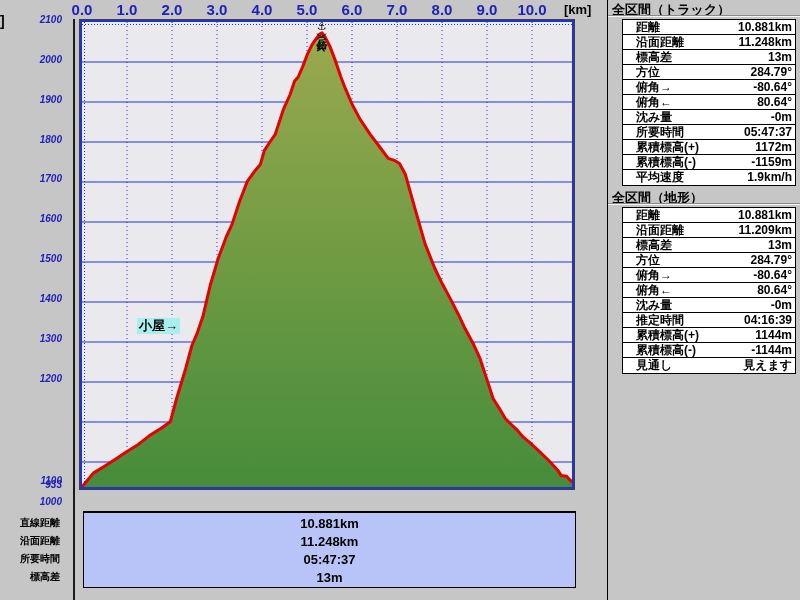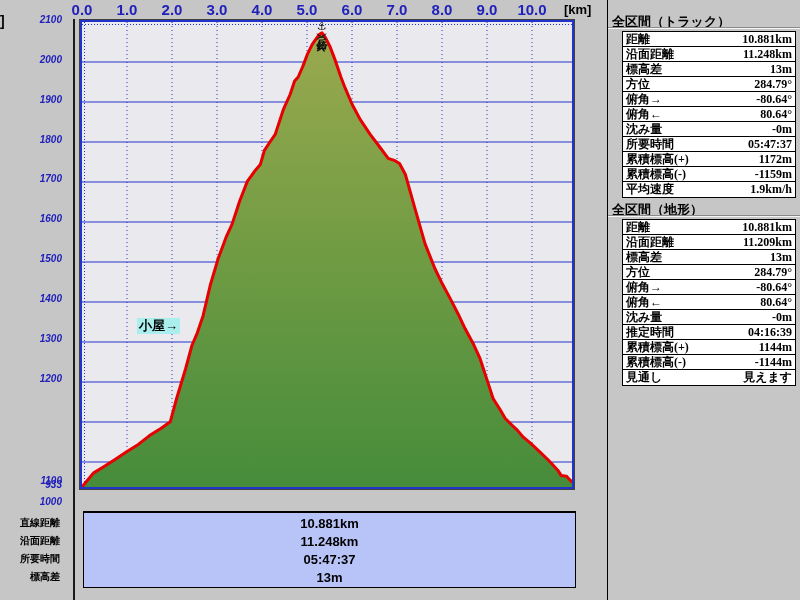--- a/index.html
+++ b/index.html
@@ -31,30 +31,30 @@
   #section-labels div{height:18px;line-height:18px;text-align:right;font-size:10px;}
   #section-header{position:absolute;left:83px;top:491px;width:493px;height:22px;
                   box-sizing:border-box;border:1px solid #000;background:#d2d2d2;
                   text-align:right;line-height:20px;font-size:13px;margin-top:20px;}
   #section-values{position:absolute;left:83px;top:512px;width:493px;height:76px;
                   box-sizing:border-box;border:1px solid #000;background:var(--values-bg,#b8c3f7);
                   padding-top:2px;}
   #section-values div{height:18px;line-height:18px;text-align:center;font-size:13px;}
   
   #vsep{position:absolute;left:607px;top:0;width:1px;height:600px;background:#000;}
-  #panel{position:absolute;left:608px;top:12px;width:192px;height:445px;background:var(--window-bg,#c6c6c6);font-family:Liberation Serif, serif;}
+  #panel{position:absolute;left:608px;top:0;width:192px;height:445px;background:var(--window-bg,#c6c6c6);}
   .panel-header{position:absolute;left:4px;font-size:13px;white-space:nowrap;}
   .groove{position:absolute;left:0;width:192px;height:0;border-top:1px solid #8a8a8a;
           border-bottom:1px solid #f4f4f4;}
   .stat-table{position:absolute;left:14px;width:174px;background:var(--table-bg,#fff);
               border:1px solid #000;box-sizing:border-box;}
   .sr{display:flex;justify-content:space-between;height:15px;line-height:14px;
       border-bottom:1px solid #000;box-sizing:border-box;font-size:12px;white-space:nowrap;}
   .sr:last-child{border-bottom:none;}
-  .sr .lab{padding-left:3px;text-align:center;}
+  .sr .lab{padding-left:13px;text-align:center;}
   .sr .val{padding-right:3px;}
 </style>
 </head>
 <body>
 
 <div id="root">
 
   <div id="xaxis">
       <span class="xt" style="left: 82px;">0.0</span>
       <span class="xt" style="left: 127px;">1.0</span>

